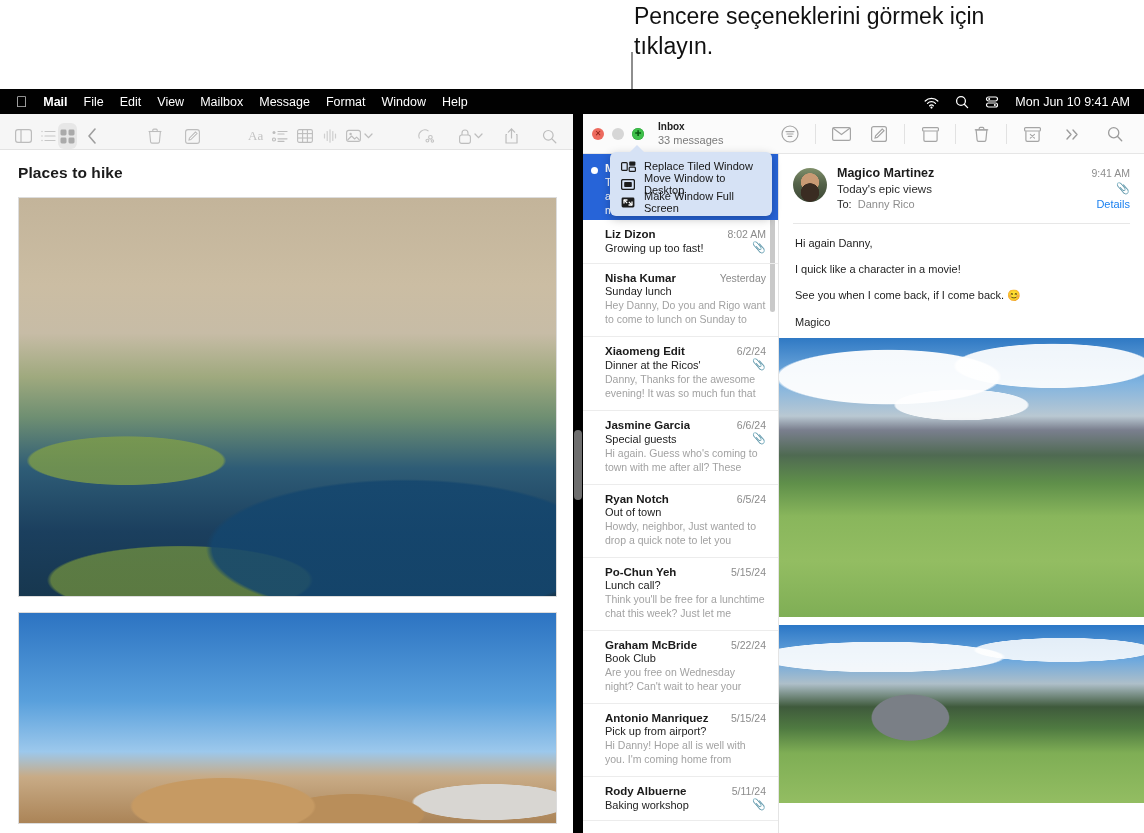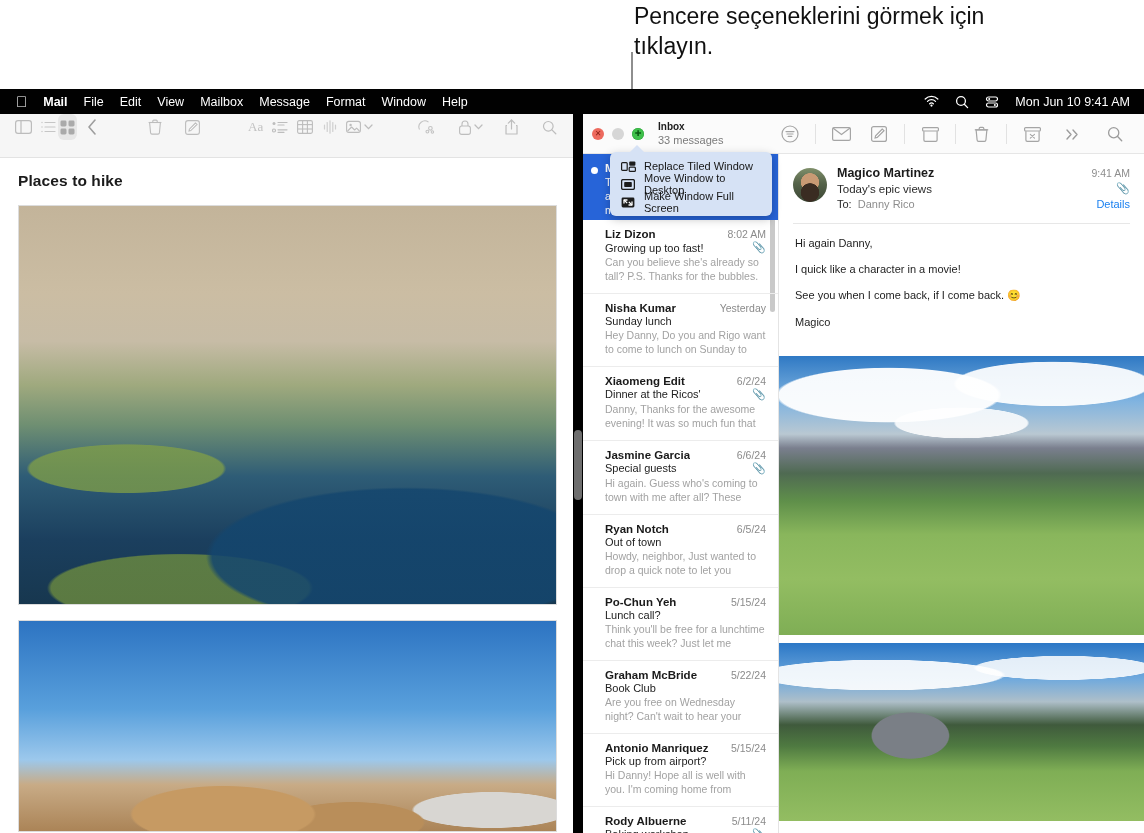--- a/index.html
+++ b/index.html
@@ -31,32 +31,32 @@
   
   .menubar {
     position: absolute; left: 0; top: 89px; width: 1144px; height: 25px;
     background: #010101; color: #fff;
     display: flex; align-items: center;
     font-size: 12.5px;
   }
   .menubar .apple { margin-left: 16px; font-size: 15px; line-height: 1; }
   .menubar .mitem { margin-left: 16px; white-space: nowrap; }
   .menubar .mitem.bold { font-weight: bold; }
-  .menubar .right { margin-left: auto; display: flex; align-items: flex-start; gap: 16px; margin-right: 14px; }
+  .menubar .right { margin-left: auto; display: flex; align-items: flex-end; gap: 16px; margin-right: 14px; }
   .menubar .right .glyph { display: inline-flex; align-items: center; }
   .menubar .clock { font-size: 12.5px; white-space: nowrap; }
 
   
   .notes-win {
     position: absolute; left: 0px; top: 114px; width: 573px; height: 719px;
     background: #ffffff; overflow: hidden;
   }
   .notes-toolbar {
-    height: 44px; background: #f6f6f6; border-bottom: 1px solid #e3e3e3;
-    display: flex; align-items: flex-start; padding: 0 14px;
+    height: 36px; background: #f6f6f6; border-bottom: 1px solid #e3e3e3;
+    display: flex; align-items: flex-end; padding: 0 14px;
   }
   .tb-ico { width: 26px; height: 26px; display: inline-flex; align-items: center; justify-content: center;
             color: #b9b9b9; }
   .tb-gap-sm { width: 8px; }
   .tb-gap-md { width: 26px; }
   .tb-gap-lg { width: 60px; }
   .tb-ico.active { background: #e7e7e7; border-radius: 6px; }
   .notes-body { padding: 14px 18px 0 18px; height: 679px; position: relative; }
   .note-title { font-size: 15.5px; font-weight: bold; color: #1b1b1b; letter-spacing: .1px; }
   .note-photo { width: 539px; border: 1px solid #dcdcdc; margin-top: 15px; display:block; }
@@ -121,21 +121,21 @@
   .rd-line1 { display: flex; justify-content: space-between; align-items: baseline; }
   .rd-from { font-size: 12.5px; font-weight: bold; color: #1b1b1b; }
   .rd-time { font-size: 10.5px; color: #8d8d8d; }
   .rd-line2 { display:flex; justify-content: space-between; align-items: center; margin-top: 2px; }
   .rd-subject { font-size: 11.5px; color: #2a2a2a; }
   .rd-line3 { display:flex; justify-content: space-between; align-items: baseline; margin-top: 3px; }
   .rd-to { font-size: 11px; color: #8d8d8d; }
   .rd-to b { color: #2a2a2a; font-weight: normal; }
   .rd-details { font-size: 11px; color: #1a80f0; }
   .rd-rule { height: 1px; background: #e7e7e7; margin: 3px 14px 0 14px; }
-  .rd-body { padding: 12px 16px 26px 16px; font-size: 11px; color: #1d1d1d; line-height: 1.38; }
+  .rd-body { padding: 12px 16px 8px 16px; font-size: 11px; color: #1d1d1d; line-height: 1.38; }
   .rd-body p { margin-bottom: 11px; }
   .rd-photo { display:block; width: 100%; }
   .rd-photo.a { height: 279px; }
   .rd-photo.b { height: 178px; }
 
   
   .popover {
     position: absolute; left: 610px; top: 152px; width: 162px;
     background: #d6e2f5; border-radius: 6px;
     box-shadow: 0 3px 10px rgba(0,0,0,.25);
@@ -509,21 +509,20 @@
 
         <div class="msg-row">
           <div class="row-top">
             <span class="sender">Liz Dizon</span>
             <span class="date">8:02 AM</span>
           </div>
           <div class="subject-line">
             <span class="subject">Growing up too fast!</span>
             <span class="clip">📎</span>
           </div>
-          <div class="preview">Can you believe she's already so tall? P.S. Thanks for the bubbles.</div>
         </div>
 
         <div class="msg-row">
           <div class="row-top">
             <span class="sender">Nisha Kumar</span>
             <span class="date">Yesterday</span>
           </div>
           <div class="subject-line">
             <span class="subject">Sunday lunch</span>
           </div>

